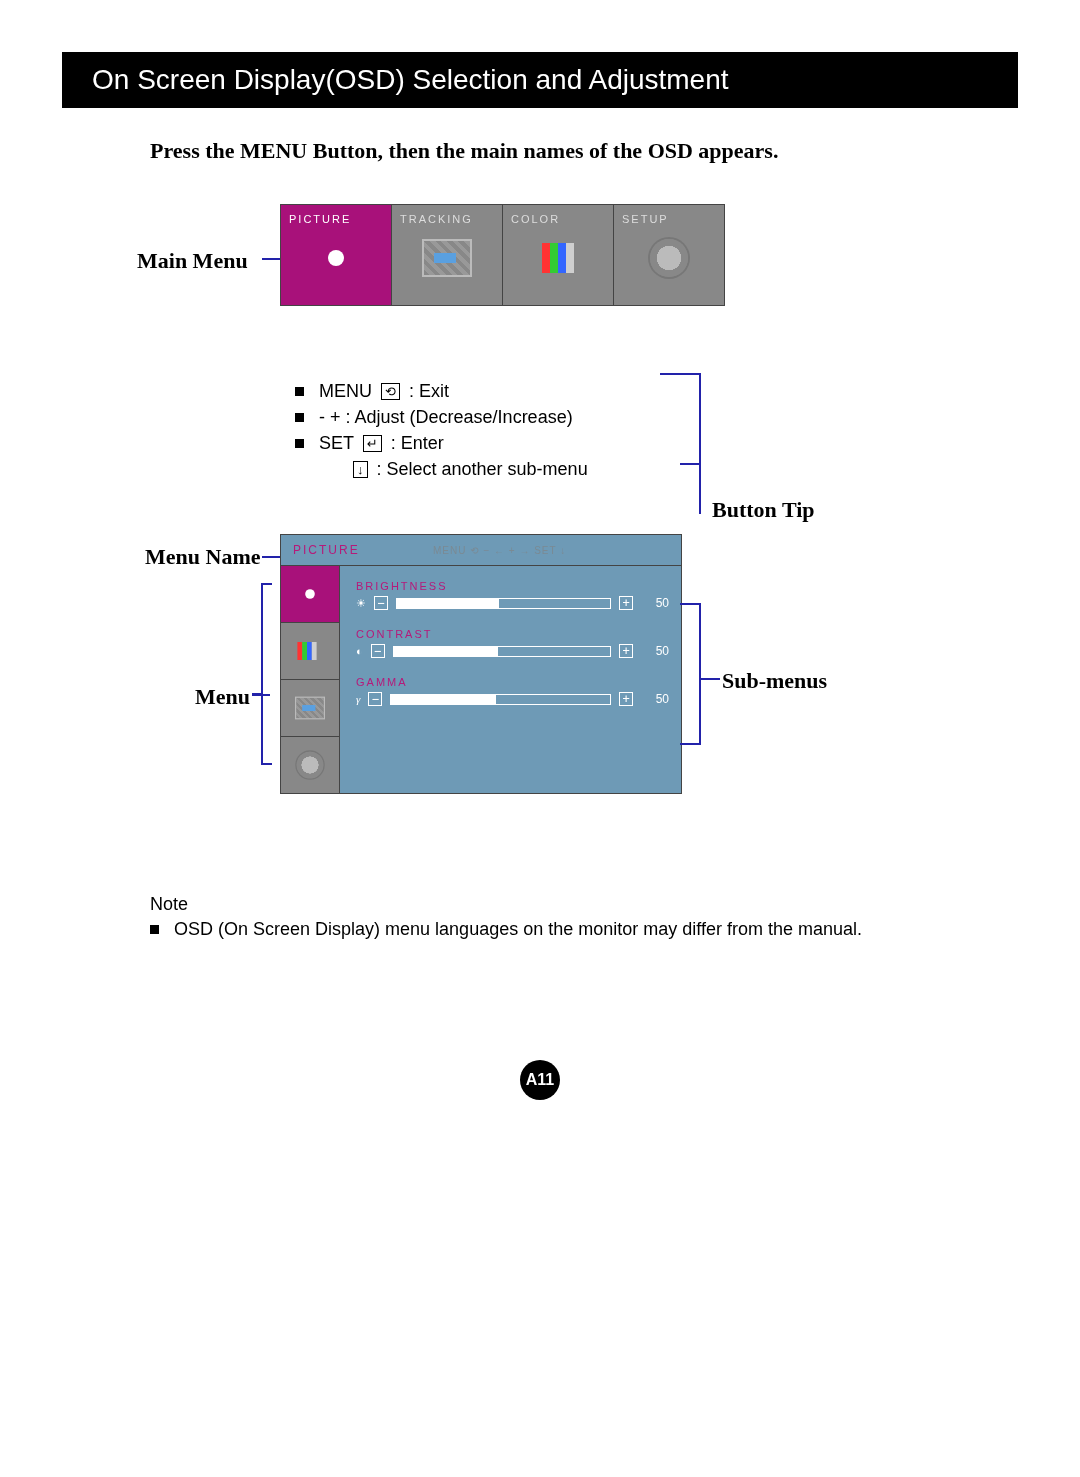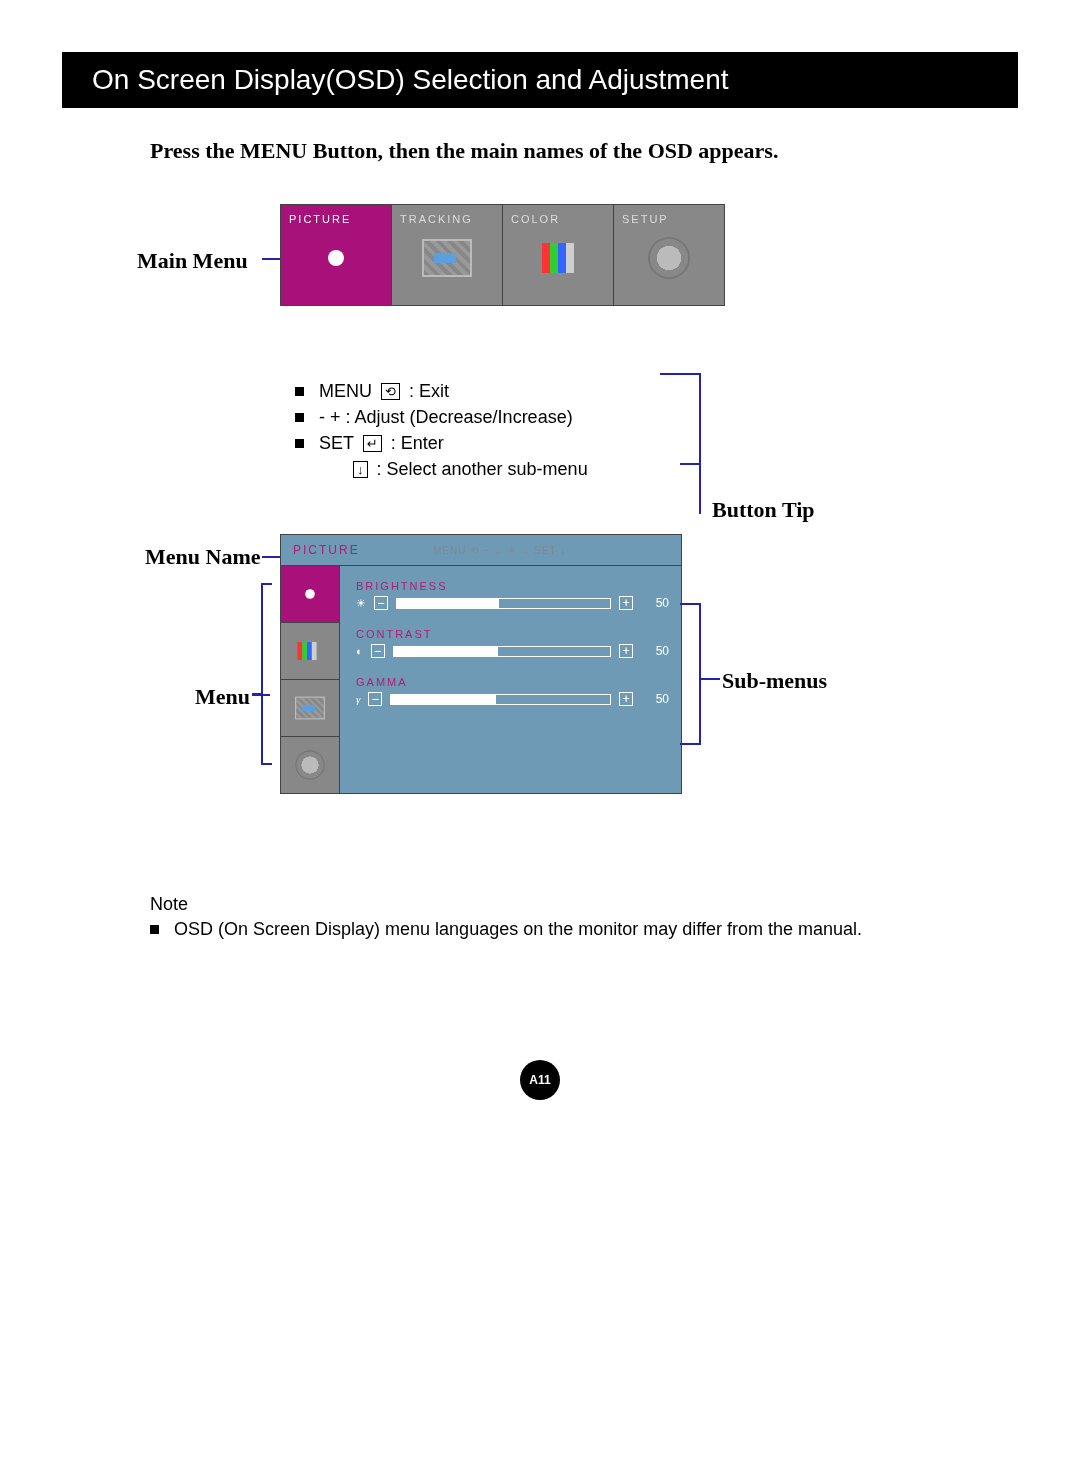--- a/index.html
+++ b/index.html
@@ -206,21 +206,21 @@
     text-align:center;
     margin-top: 120px;
   }
   .pagenum-circle {
     display:inline-flex;
     width:40px;height:40px;
     background:#000;color:#fff;
     border-radius:50%;
     align-items:center;justify-content:center;
     font-weight:bold;
-    font-size:12px;
+    font-size:16px;
   }
 </style>
 </head>
 <body>
 
 <div class="page">
   <div class="blackbar">
     <h1>On Screen Display(OSD) Selection and Adjustment</h1>
   </div>
 

